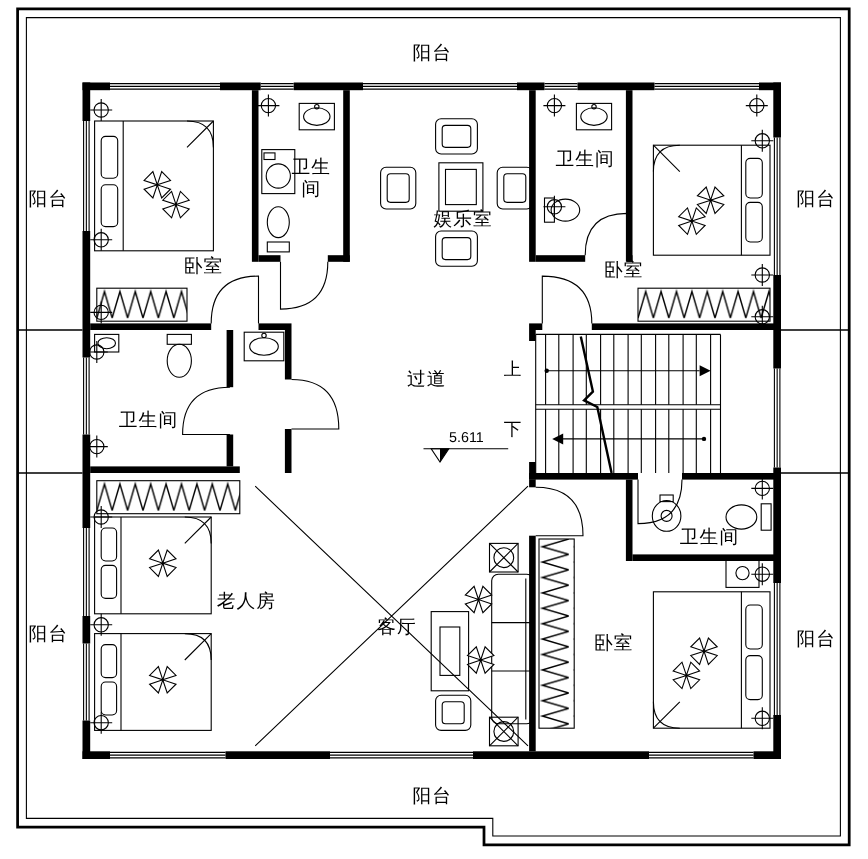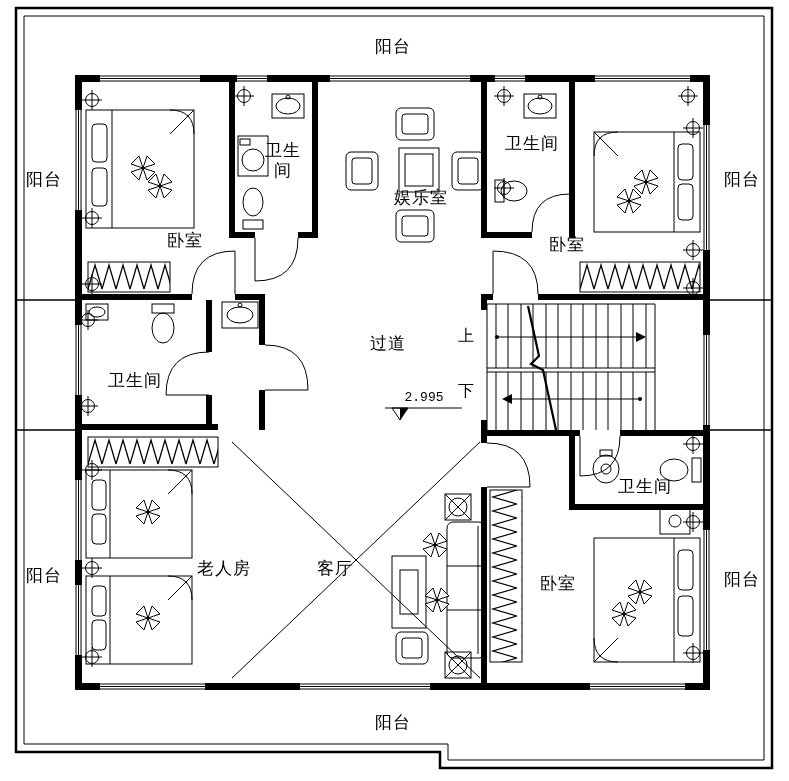--- a/index.html
+++ b/index.html
@@ -1,17 +1,17 @@
 <!DOCTYPE html>
 <html><head>
 <meta charset="utf-8">
 <style>
   html,body{margin:0;padding:0;background:#fff;}
   .canvas{position:relative;width:789px;height:781px;background:#ffffff;overflow:hidden;
-          font-family:Liberation Mono, monospace;color:#000;}
+          font-family:Liberation Sans, sans-serif;color:#000;}
   .canvas svg{position:absolute;left:0;top:0;}
   .lbl{position:absolute;transform:translate(-50%,-50%);font-size:17px;letter-spacing:1px;
        white-space:nowrap;color:#000;line-height:1.15;text-align:center;}
   .lbl.wrap{white-space:normal;width:46px;}
   .lbl.small{font-size:13px;letter-spacing:0;}
   .lbl.mid{font-size:16px;letter-spacing:0;}
 </style>
 </head>
 <body>
 
@@ -327,21 +327,21 @@
 
 <div class="lbl" style="left:185px;top:242px">卧室</div>
 <div class="lbl wrap" style="left:283px;top:162px">卫生间</div>
 <div class="lbl" style="left:421px;top:199px">娱乐室</div>
 <div class="lbl" style="left:532px;top:145px">卫生间</div>
 <div class="lbl" style="left:567px;top:246px">卧室</div>
 
 <div class="lbl" style="left:388px;top:345px">过道</div>
 <div class="lbl mid" style="left:466px;top:337px">上</div>
 <div class="lbl mid" style="left:466px;top:392px">下</div>
-<div class="lbl small" style="left:424px;top:398px">2.995</div>
+<div class="lbl small" style="left:424px;top:398px">5.611</div>
 <div class="lbl" style="left:135px;top:382px">卫生间</div>
 
-<div class="lbl" style="left:224px;top:570px">老人房</div>
-<div class="lbl" style="left:335px;top:570px">客厅</div>
+<div class="lbl" style="left:224px;top:547px">老人房</div>
+<div class="lbl" style="left:361px;top:570px">客厅</div>
 <div class="lbl" style="left:645px;top:488px">卫生间</div>
 <div class="lbl" style="left:558px;top:585px">卧室</div>
 
 </div>
 
 </body></html>

